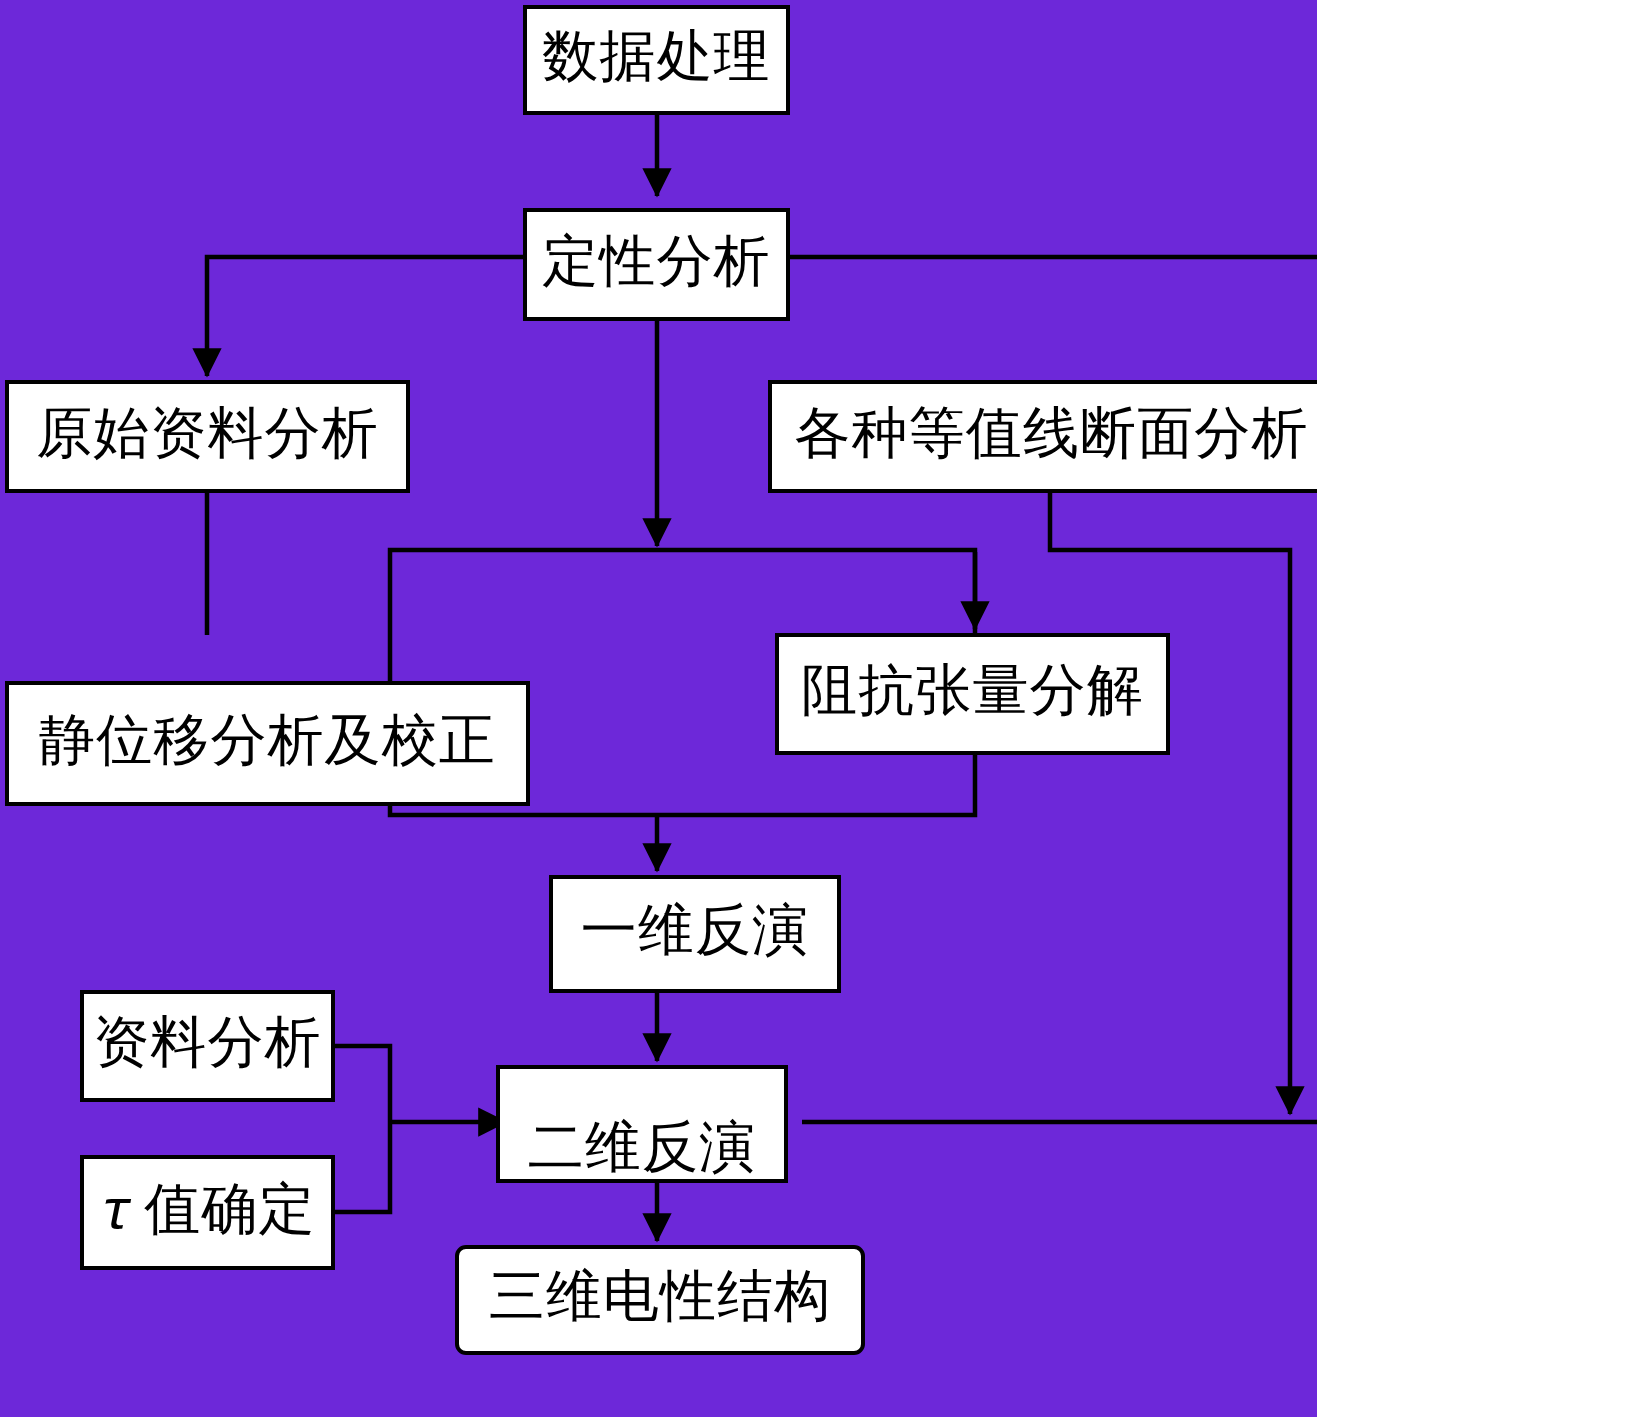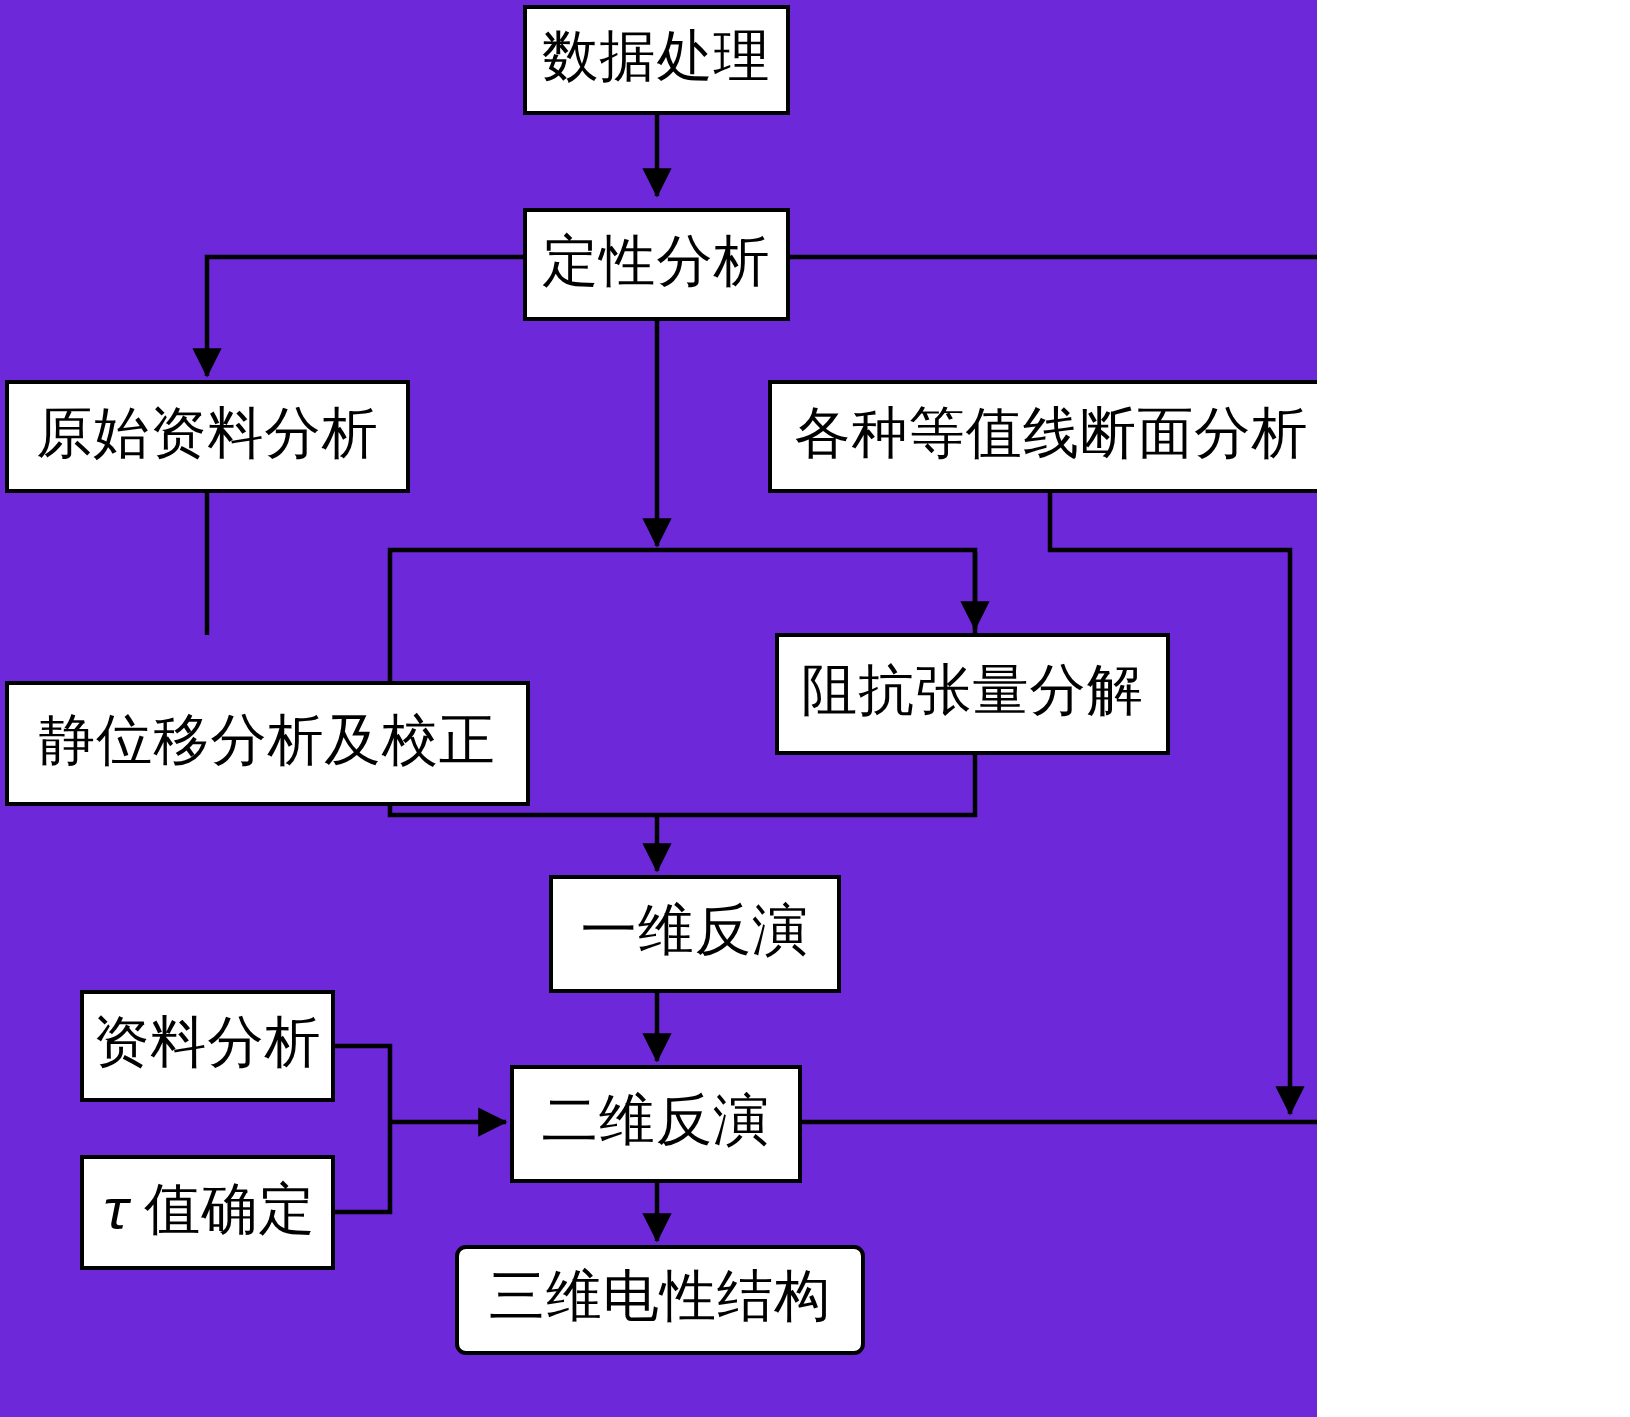--- a/index.html
+++ b/index.html
@@ -124,21 +124,21 @@
 
   <div class="node" style="left:80px; top:990px; width:255px; height:112px;">
     <span>资料分析</span>
   </div>
 
   <div class="node" style="left:80px; top:1155px; width:255px; height:115px;">
     <span class="tau">τ</span>
       <span>值确定</span>
   </div>
 
-  <div class="node" style="left:510px; top:1065px; width:292px; height:118px;">
+  <div class="node" style="left:496px; top:1065px; width:292px; height:118px;align-items:flex-end;">
     <span>二维反演</span>
   </div>
 
   <div class="node" style="left:455px; top:1245px; width:410px; height:110px;border-radius:11px;">
     <span>三维电性结构</span>
   </div>
 
   <div class="node vertical" style="left:1405px; top:490px; width:155px; height:525px;">
     <div class="vtext">
       <div class="vcol">地质及其他物探</div>

